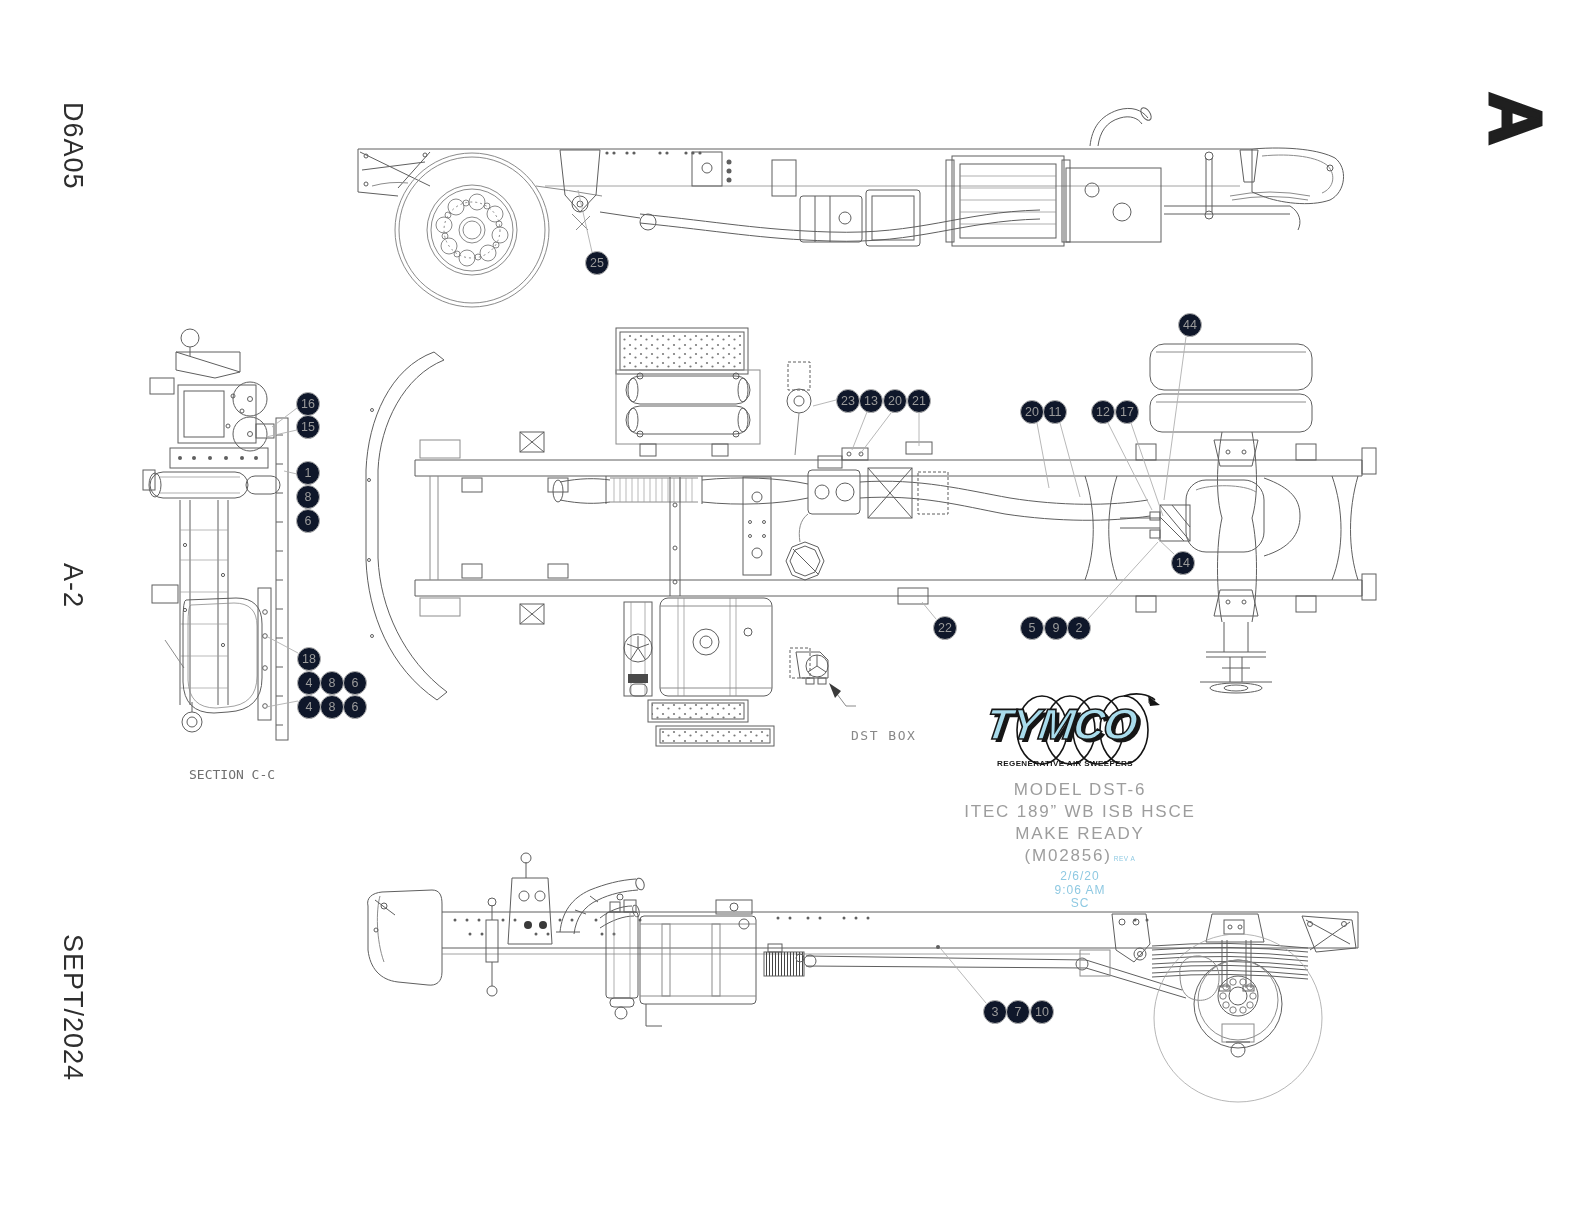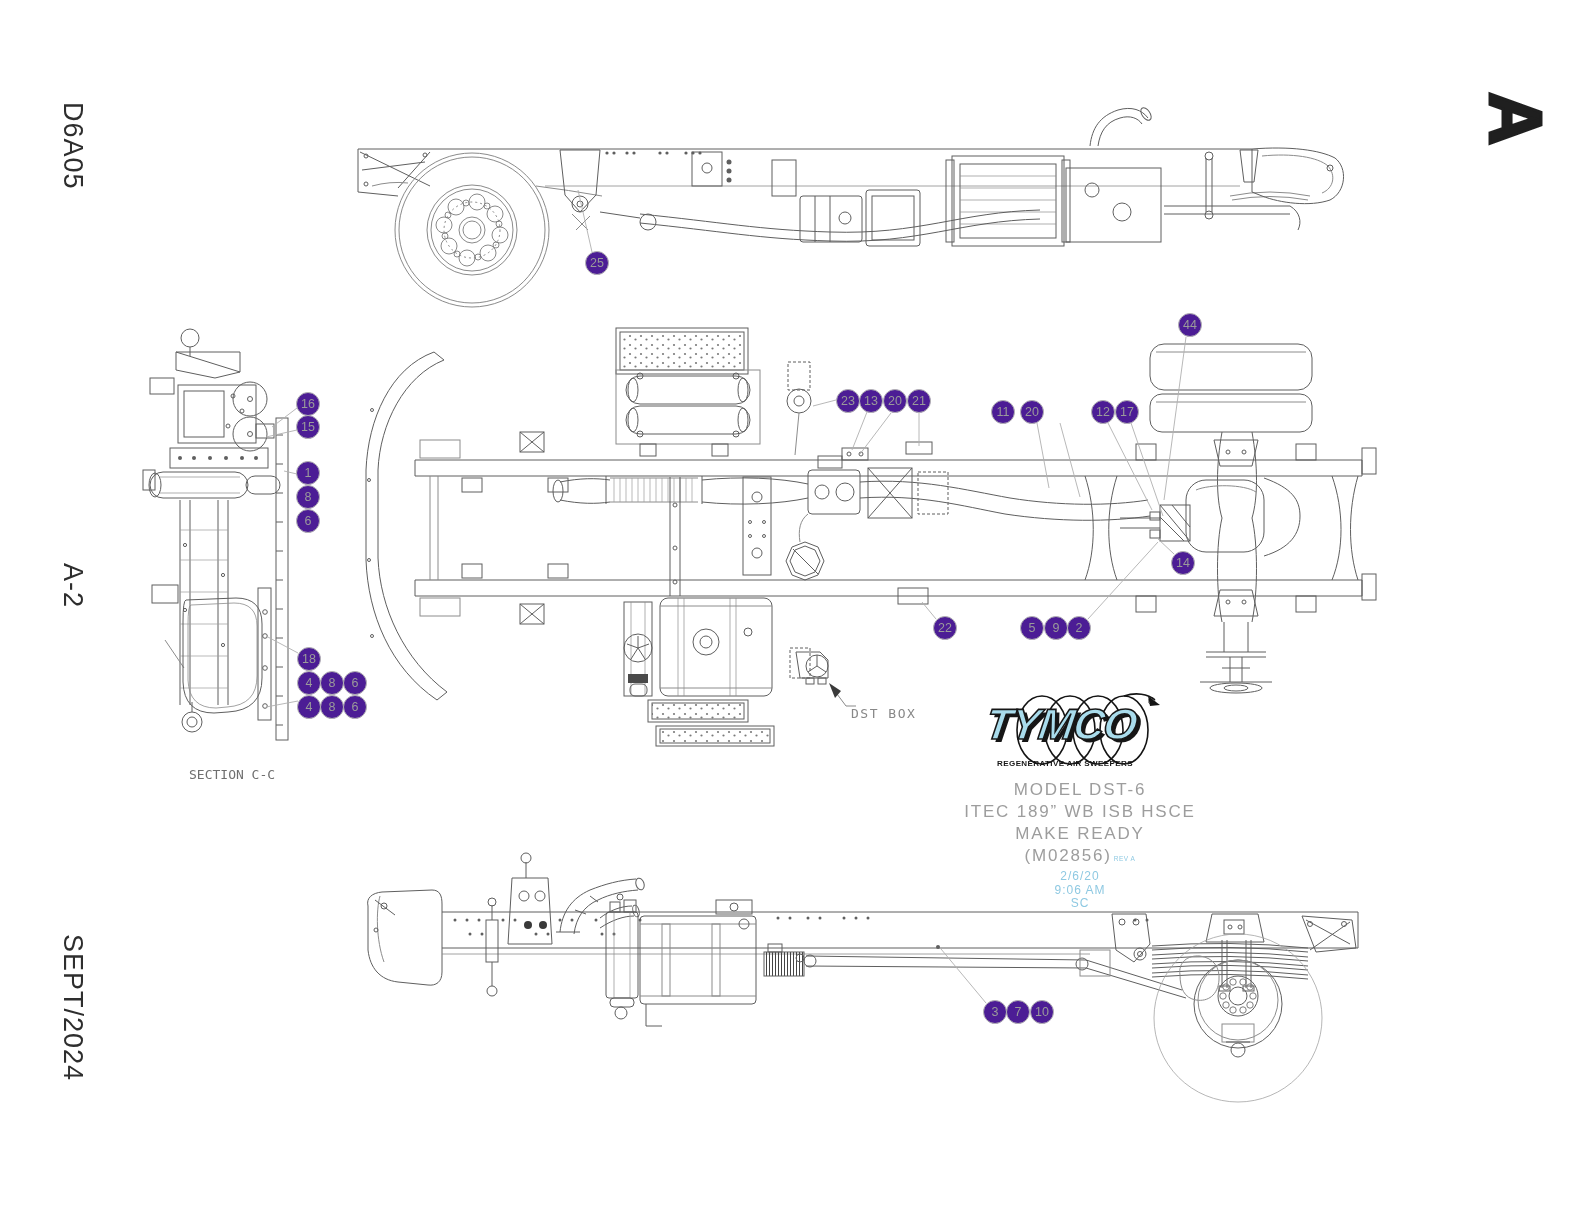--- a/index.html
+++ b/index.html
@@ -6,26 +6,26 @@
   .canvas{position:relative;width:1584px;height:1224px;background:#fff;overflow:hidden;
           font-family:"Liberation Sans",sans-serif;}
   svg.art{position:absolute;left:0;top:0;}
   
   .vtext{position:absolute;transform-origin:0 0;transform:rotate(90deg);white-space:nowrap;
          font-size:27px;letter-spacing:1px;font-weight:500;color:#2e2e2e;}
   .bigA{position:absolute;left:1552px;top:92px;transform-origin:0 0;transform:rotate(90deg);
         font-size:74px;font-weight:900;color:#1f1f1f;-webkit-text-stroke:3px #1f1f1f;line-height:1;}
   
   .co{position:absolute;width:24px;height:24px;border:1.3px solid #b3b3b3;border-radius:50%;
-      background:#4c1d95;color:#9a9a9a;font-size:12.5px;display:flex;align-items:center;
+      background:#0f172a;color:#9a9a9a;font-size:12.5px;display:flex;align-items:center;
       justify-content:center;box-sizing:border-box;}
   
   .seclabel{position:absolute;left:189px;top:767px;font-family:"DejaVu Sans Mono",monospace;
             font-size:13px;color:#6f6f6f;}
-  .dstlabel{position:absolute;left:851px;top:706px;font-family:"DejaVu Sans Mono",monospace;
+  .dstlabel{position:absolute;left:851px;top:728px;font-family:"DejaVu Sans Mono",monospace;
             font-size:13px;letter-spacing:1.5px;color:#888;}
   
   .tymco{position:absolute;left:986px;top:699px;font-size:43px;font-style:italic;font-weight:900;
          letter-spacing:-1px;transform:skewX(-8deg);color:#a9dcec;
          -webkit-text-stroke:1.6px #161616;text-shadow:4px 3px 0 #161616;line-height:1.2;}
   .reg{position:absolute;left:1148px;top:696px;font-size:10px;color:#161616;}
   .tagline{position:absolute;left:984px;top:759px;width:162px;text-align:center;font-size:8px;
            font-weight:700;letter-spacing:.4px;color:#161616;}
   .tblock{position:absolute;left:940px;top:779px;width:280px;text-align:center;}
   .tb-gray{font-size:17px;color:#9d9d9d;letter-spacing:1.8px;line-height:22px;white-space:nowrap;}
@@ -547,21 +547,21 @@
 <div class="co" style="left:320px;top:671px">8</div>
 <div class="co" style="left:343px;top:671px">6</div>
 <div class="co" style="left:297px;top:695px">4</div>
 <div class="co" style="left:320px;top:695px">8</div>
 <div class="co" style="left:343px;top:695px">6</div>
 <div class="co" style="left:836px;top:389px">23</div>
 <div class="co" style="left:859px;top:389px">13</div>
 <div class="co" style="left:883px;top:389px">20</div>
 <div class="co" style="left:907px;top:389px">21</div>
 <div class="co" style="left:1020px;top:400px">20</div>
-<div class="co" style="left:991px;top:400px">11</div>
+<div class="co" style="left:1043px;top:400px">11</div>
 <div class="co" style="left:1091px;top:400px">12</div>
 <div class="co" style="left:1115px;top:400px">17</div>
 <div class="co" style="left:1178px;top:313px">44</div>
 <div class="co" style="left:1171px;top:551px">14</div>
 <div class="co" style="left:933px;top:616px">22</div>
 <div class="co" style="left:1020px;top:616px">5</div>
 <div class="co" style="left:1044px;top:616px">9</div>
 <div class="co" style="left:1067px;top:616px">2</div>
 <div class="co" style="left:983px;top:1000px">3</div>
 <div class="co" style="left:1006px;top:1000px">7</div>

